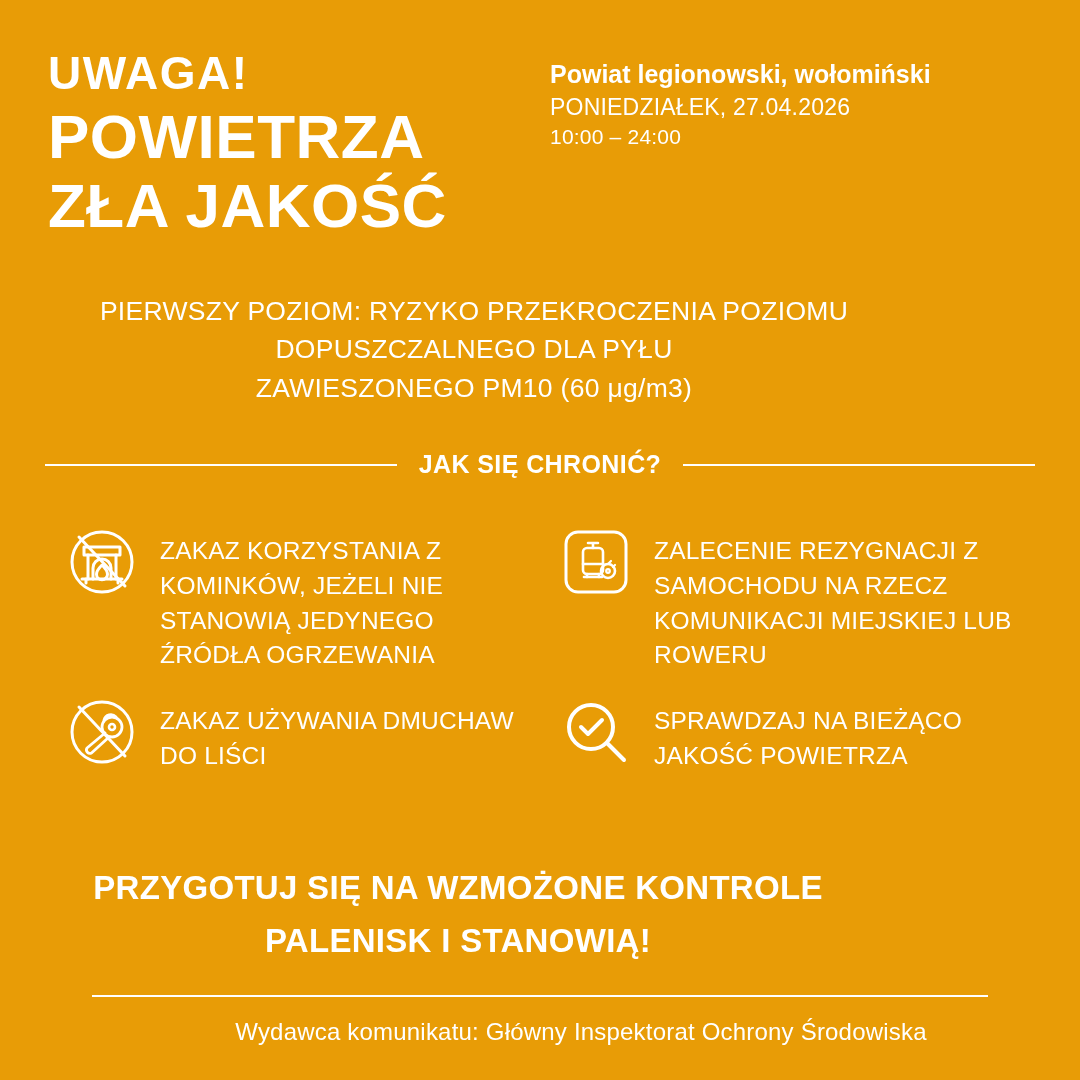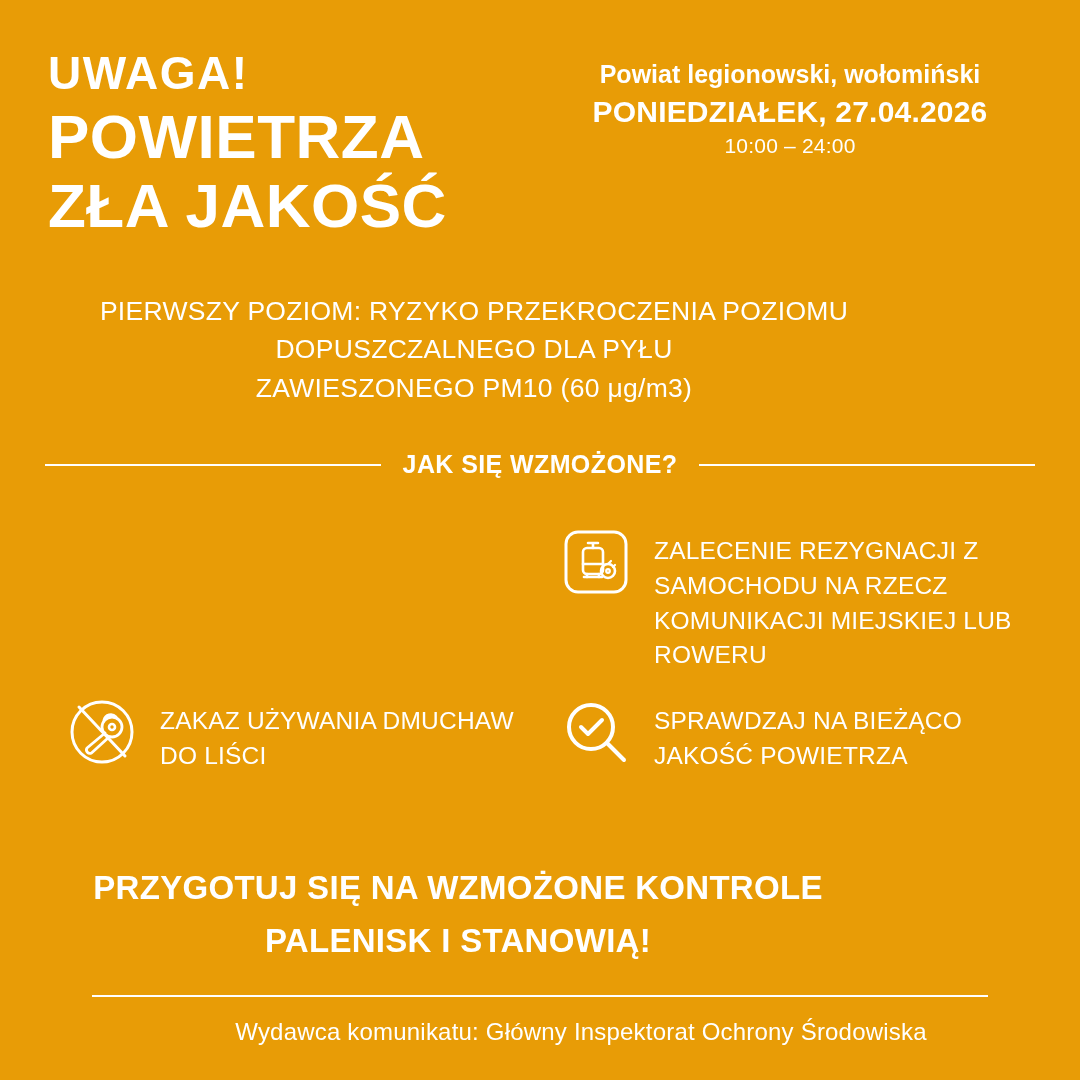--- a/index.html
+++ b/index.html
@@ -54,32 +54,32 @@
   }
   .title-big .ln {
     display: block;
     white-space: nowrap;
   }
 
   .meta-block {
     position: absolute;
     right: 50px;
     top: 58px;
-    text-align: center;
+    text-align: left;
     width: 480px;
   }
   .meta-area {
     font-size: 25px;
     font-weight: bold;
     line-height: 1.35;
     white-space: nowrap;
   }
   .meta-date {
-    font-size: 30px;
-    font-weight: bold;
+    font-size: 23px;
+    font-weight: normal;
     line-height: 1.35;
     letter-spacing: 0.2px;
     white-space: nowrap;
   }
   .meta-time {
     font-size: 21px;
     font-weight: normal;
     line-height: 1.35;
     letter-spacing: 0.2px;
     white-space: nowrap;
@@ -216,26 +216,47 @@
 
   </div>
 
   <div class="lead">
     <span class="ln">PIERWSZY POZIOM: RYZYKO PRZEKROCZENIA POZIOMU DOPUSZCZALNEGO DLA PYŁU</span>
     <span class="ln">ZAWIESZONEGO PM10 (60 μg/m3)</span>
   </div>
 
   <div class="divider">
     <span class="rule"></span>
-    <span class="dtext">JAK SIĘ WZMOŻONE?</span>
+    <span class="dtext">JAK SIĘ CHRONIĆ?</span>
     <span class="rule"></span>
   </div>
 
   <div class="advice">
 
+    <div class="tip tip-a">
+      <span class="tip-icon">
+        <svg viewBox="0 0 80 80" fill="none" stroke="#ffffff" stroke-width="3" stroke-linecap="round" stroke-linejoin="round">
+          <circle cx="40" cy="40" r="30"></circle>
+
+          <rect x="22" y="25" width="36" height="8"></rect>
+
+          <path d="M26 33 V57 M54 33 V57"></path>
+          <path d="M20 57 H60"></path>
+
+          <path d="M24 57 V61 M56 57 V61"></path>
+
+          <path d="M31 57 V46 a9 9 0 0 1 18 0 V57"></path>
+
+          <path d="M40 43 c-4 4 -5.5 6.5 -5.5 9.2 a5.5 5.5 0 0 0 11 0 c0 -2.7 -1.5 -5.2 -5.5 -9.2 z"></path>
+
+          <path d="M17 15 L63 64"></path>
+        </svg>
+      </span>
+      <span class="tip-text">ZAKAZ KORZYSTANIA Z KOMINKÓW, JEŻELI NIE STANOWIĄ JEDYNEGO ŹRÓDŁA OGRZEWANIA</span>
+    </div>
 
     <div class="tip tip-b">
       <span class="tip-icon">
         <svg viewBox="0 0 80 80" fill="none" stroke="#ffffff" stroke-width="3" stroke-linecap="round" stroke-linejoin="round">
           <rect x="10" y="10" width="60" height="60" rx="12"></rect>
 
           <rect x="27" y="26" width="20" height="26" rx="4" stroke-width="2.6"></rect>
 
           <path d="M37 26 V21 M32 21 H42" stroke-width="2.6"></path>
 

